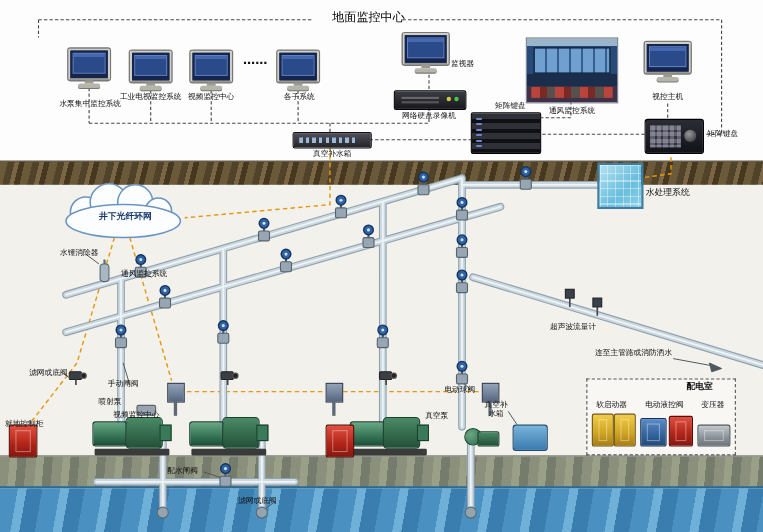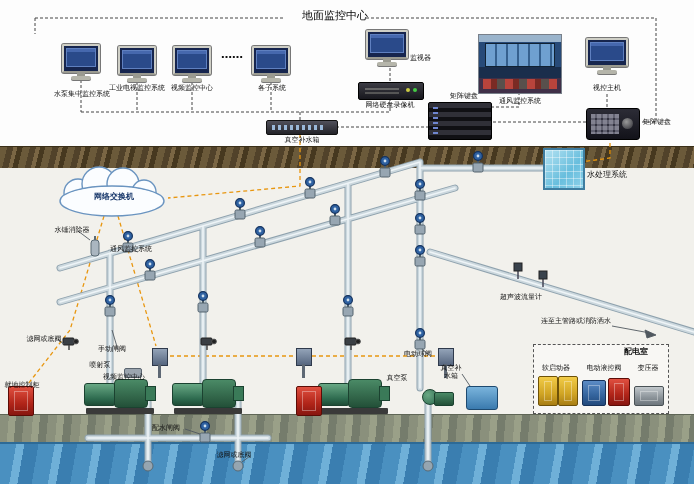--- a/index.html
+++ b/index.html
@@ -279,21 +279,21 @@
   <div class="lbl bold" style="left:216px;top:48px;width:32px;font-size:11px">……</div>
   <div class="lbl" style="left:244px;top:84px;width:56px">各子系统</div>
   <div class="lbl" style="left:410px;top:54px;width:30px;text-align:left">监视器</div>
   <div class="lbl" style="left:352px;top:101px;width:76px">网络硬盘录像机</div>
   <div class="lbl" style="left:442px;top:92px;width:44px">矩阵键盘</div>
   <div class="lbl" style="left:488px;top:97px;width:64px">通风监控系统</div>
   <div class="lbl" style="left:584px;top:84px;width:46px">视控主机</div>
   <div class="lbl" style="left:640px;top:118px;width:34px">矩阵键盘</div>
   <div class="lbl" style="left:270px;top:136px;width:64px">真空补水箱</div>
 
-  <div class="lbl lbl8 bold blue" style="left:74px;top:192px;width:80px">网络交换机</div>
+  <div class="lbl lbl8 bold blue" style="left:74px;top:192px;width:80px">井下光纤环网</div>
   <div class="lbl lbl8" style="left:584px;top:170px;width:46px">水处理系统</div>
   <div class="lbl" style="left:52px;top:226px;width:40px">水锤消除器</div>
   <div class="lbl" style="left:110px;top:245px;width:42px">通风监控系统</div>
   <div class="lbl" style="left:497px;top:293px;width:48px">超声波流量计</div>
   <div class="lbl" style="left:536px;top:317px;width:80px">连至主管路或消防洒水</div>
   <div class="lbl" style="left:24px;top:335px;width:40px">滤网或底阀</div>
   <div class="lbl" style="left:96px;top:345px;width:32px">手动闸阀</div>
   <div class="lbl" style="left:87px;top:361px;width:26px">喷射泵</div>
   <div class="lbl" style="left:96px;top:373px;width:56px">视频监控中心</div>
   <div class="lbl" style="left:2px;top:381px;width:40px">就地控制柜</div>

